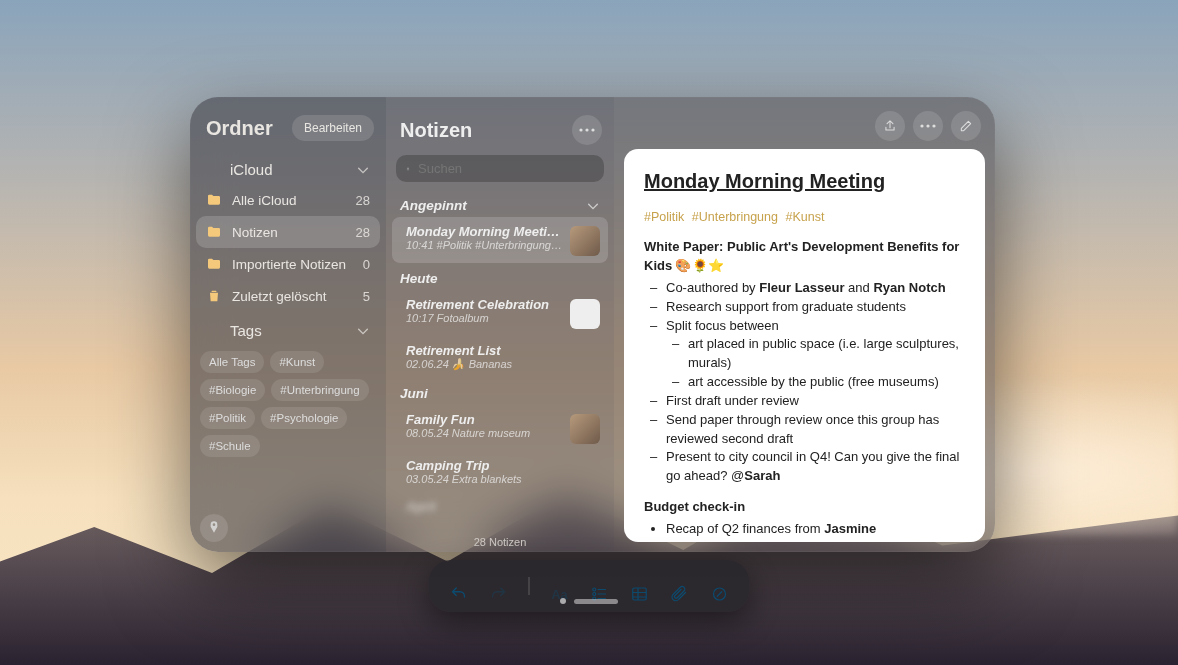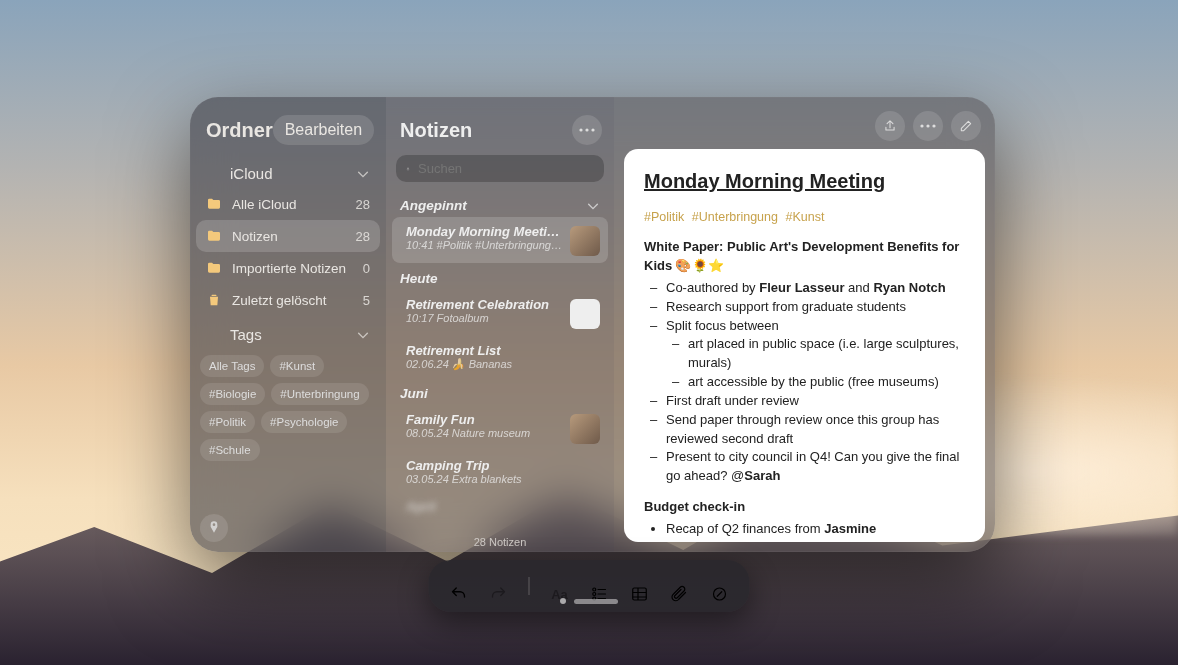--- a/index.html
+++ b/index.html
@@ -28,21 +28,21 @@
   
   .sidebar {
     width: 196px; flex: none;
     background: rgba(60,60,68,.60); color: #e9e6e2;
     display:flex; flex-direction:column; position:relative;
   }
   .sidebar-header { display:flex; align-items:center; justify-content:space-between; padding: 18px 12px 10px 16px; }
   .sidebar-header h1 { font-size: 20px; font-weight: 700; }
   .edit-btn {
     background: rgba(255,255,255,.13); color:#e9e6e2; border:none;
-    font-size:16px; padding:6px 12px; border-radius: 16px; cursor:pointer;
+    font-size:12px; padding:6px 12px; border-radius: 16px; cursor:pointer;
   }
   .section-row {
     display:flex; align-items:center; justify-content:space-between;
     padding: 10px 16px 6px; font-size:15px; font-weight:400;margin-left:24px;
   }
   .chev { width:14px; height:14px; opacity:.7; }
   .folder-row {
     display:flex; align-items:center; gap:10px; padding: 8px 10px; margin: 0 6px;
     border-radius: 10px; font-size:13.5px; cursor:pointer;
   }
@@ -123,21 +123,21 @@
   .disc-list { list-style: disc; padding-left:22px;}
   .b { font-weight:700; }
 
   
   .float-bar {
     position:absolute; left:50%; transform:translateX(-50%); top: 560px;
     display:flex; align-items:center; gap:20px;
     background: rgba(40,38,44,.78); padding: 8px 20px; border-radius: 22px;
     box-shadow: 0 10px 30px rgba(0,0,0,.45);
   }
-  .float-bar .tb { width:20px;height:20px; color:#000000; display:flex;align-items:center;justify-content:center; cursor:pointer;margin-top:16px;}
+  .float-bar .tb { width:20px;height:20px; color:#0c4a6e; display:flex;align-items:center;justify-content:center; cursor:pointer;margin-top:16px;}
   .float-bar .tb.dis { opacity:.35; cursor:default;}
   .float-bar .divider { width:1px; height:18px; background:rgba(255,255,255,.25);}
   .pager {
     position:absolute; left:50%; transform:translateX(-50%); top: 598px;
     display:flex; align-items:center; gap:8px;
   }
   .pager .dot { width:6px;height:6px;border-radius:50%;background:rgba(255,255,255,.6);}
   .pager .bar { width:44px;height:5px;border-radius:3px;background:rgba(255,255,255,.45);}
 
   svg { display:block; }

